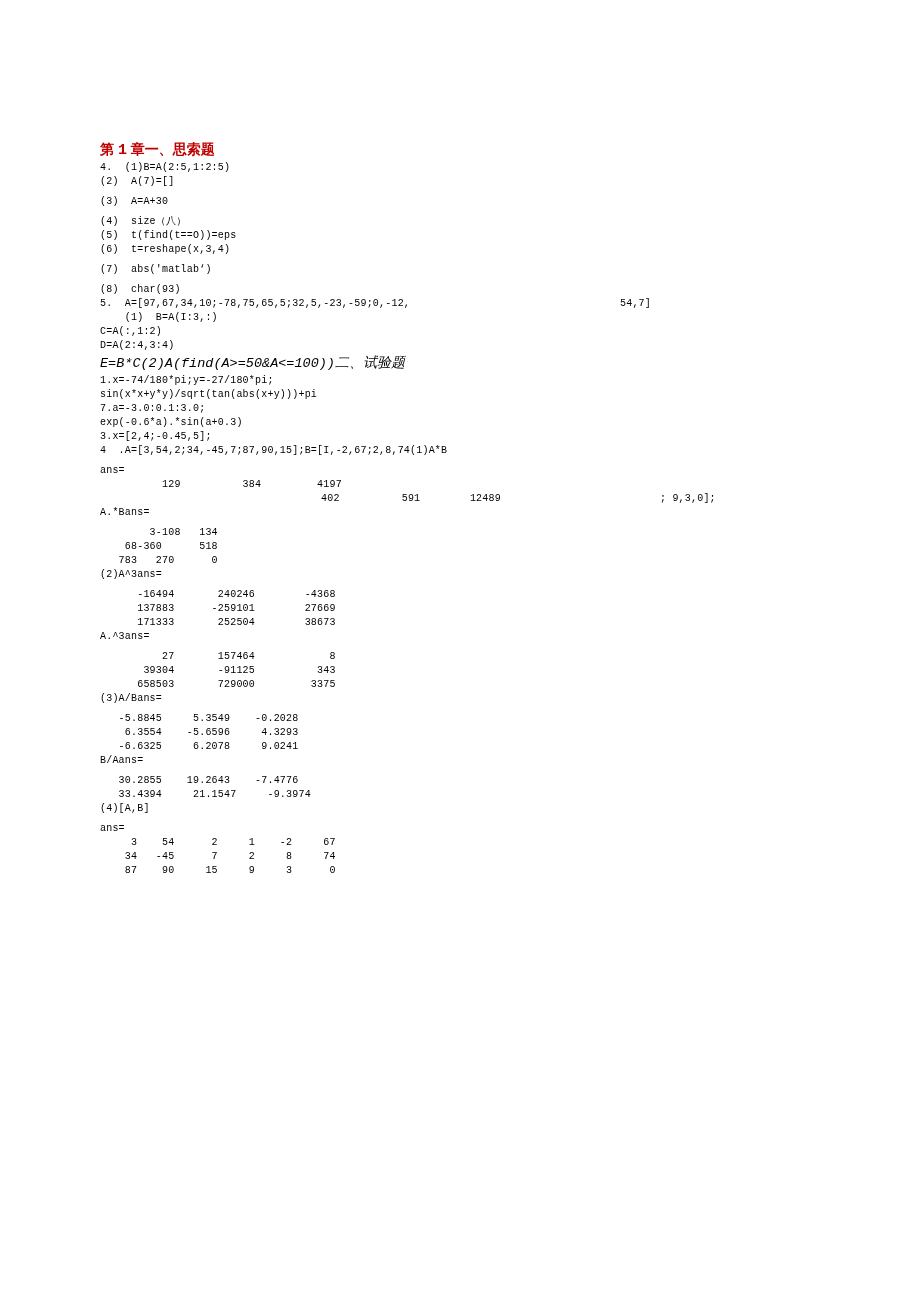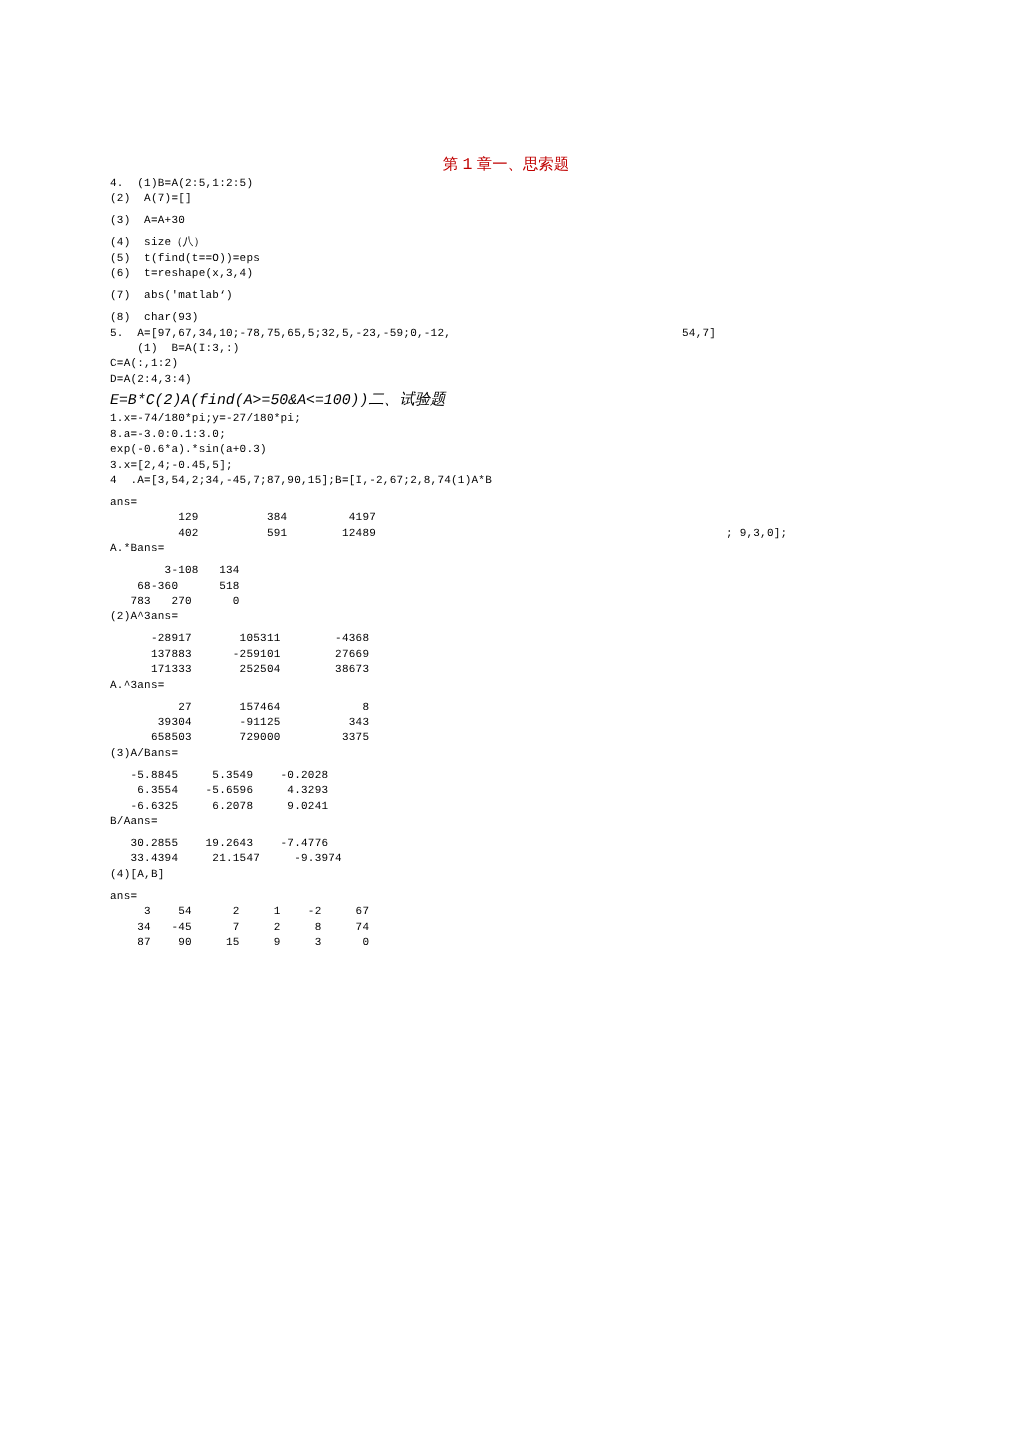--- a/index.html
+++ b/index.html
@@ -8,23 +8,22 @@
       line-height: 1.4;
       background: #fff;
       color: #000;
       margin: 0;
       padding: 140px 100px 60px 100px;
       width: 920px;
       box-sizing: border-box;
     }
     .title {
       color: #c00000;
-      font-weight: normal;
+      font-weight: bold;
       font-size: 15px;
-      text-align: center;
     }
     .line {
       white-space: pre;
       font-family: "Courier New", monospace;
       font-size: 10px;
       letter-spacing: 0.2px;
     }
     .gap {
       height: 6px;
     }
@@ -60,36 +59,37 @@
 
 <div class="line"><span style="display:inline-block;width:520px;">5.  A=[97,67,34,10;-78,75,65,5;32,5,-23,-59;0,-12,</span><span>54,7]</span></div>
 
 <div class="line">    (1)  B=A(I:3,:)</div>
 <div class="line">C=A(:,1:2)</div>
 <div class="line">D=A(2:4,3:4)</div>
 
 <div class="mixed"><span>E=B*C(2)A(find(A&gt;=50&amp;A&lt;=100))</span><span class="cjk">二、试验题</span></div>
 
 <div class="line">1.x=-74/180*pi;y=-27/180*pi;</div>
-<div class="line">8.a=-3.0:0.1:3.0;</div>
+<div class="line">sin(x*x+y*y)/sqrt(tan(abs(x+y)))+pi</div>
+<div class="line">7.a=-3.0:0.1:3.0;</div>
 <div class="line">exp(-0.6*a).*sin(a+0.3)</div>
 <div class="line">3.x=[2,4;-0.45,5];</div>
 <div class="line">4  .A=[3,54,2;34,-45,7;87,90,15];B=[I,-2,67;2,8,74(1)A*B</div>
 <div class="gap"></div>
 <div class="line">ans=</div>
 <div class="line">          129          384         4197</div>
-<div class="line"><span style="display:inline-block;width:560px;">          402          591        12489</span><span>; 9,3,0];</span></div>
+<div class="line"><span style="display:inline-block;width:560px;text-align:center;">          402          591        12489</span><span>; 9,3,0];</span></div>
 <div class="line">A.*Bans=</div>
 <div class="gap"></div>
 <div class="line">        3-108   134</div>
 <div class="line">    68-360      518</div>
 <div class="line">   783   270      0</div>
 <div class="line">(2)A^3ans=</div>
 <div class="gap"></div>
-<div class="line">      -28917       105311        -4368</div>
+<div class="line">      -16494       240246        -4368</div>
 <div class="line">      137883      -259101        27669</div>
 <div class="line">      171333       252504        38673</div>
 <div class="line">A.^3ans=</div>
 <div class="gap"></div>
 <div class="line">          27       157464            8</div>
 <div class="line">       39304       -91125          343</div>
 <div class="line">      658503       729000         3375</div>
 <div class="line">(3)A/Bans=</div>
 <div class="gap"></div>
 <div class="line">   -5.8845     5.3549    -0.2028</div>

